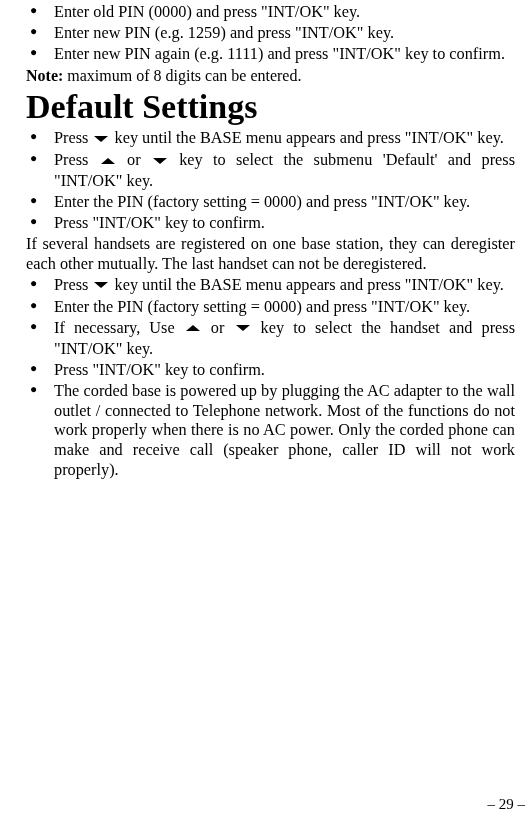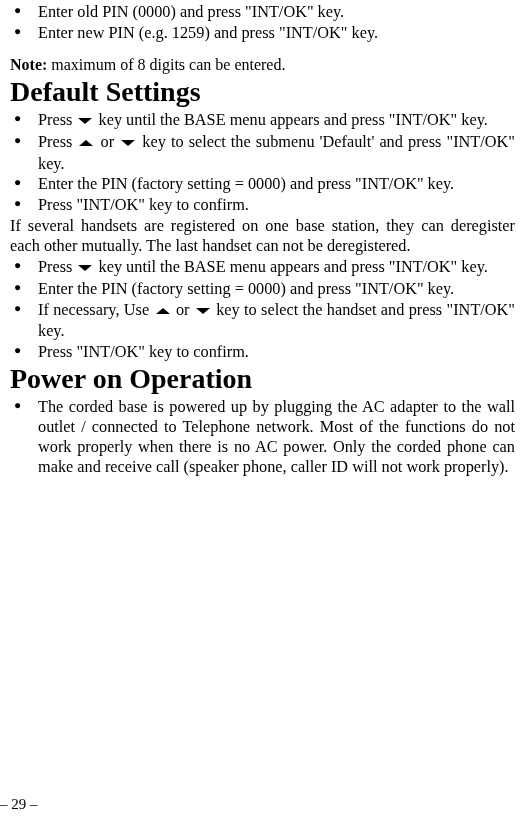--- a/index.html
+++ b/index.html
@@ -5,21 +5,21 @@
   body {
     margin: 0;
     padding: 0;
     background: #fff;
     font-family: "Times New Roman", Times, serif;
     color: #000;
   }
   .page {
     width: 525px;
     height: 819px;
-    padding: 2px 10px 6px 10px;
+    padding: 2px 10px 6px 26px;
     box-sizing: border-box;
     position: relative;
   }
   ul.bullets {
     list-style: none;
     padding: 0;
     margin: 0;
   }
   ul.bullets li {
     position: relative;
@@ -32,26 +32,26 @@
   ul.bullets li::before {
     content: "●";
     position: absolute;
     left: 4px;
     top: 1px;
     font-size: 12px;
   }
   .note {
     font-size: 16px;
     line-height: 1.2;
-    margin-top: 12px;
+    margin-top: 2px;
     margin-bottom: 2px;
   }
   .note b { font-weight: bold; }
   h1.sec {
-    font-size: 28px;
+    font-size: 34px;
     font-weight: bold;
     margin: 2px 0 2px 0;
     line-height: 1.15;
   }
   p.body {
     font-size: 16.3px;
     line-height: 1.22;
     margin: 0 0 1px 0;
     text-align: justify;
   }
@@ -63,32 +63,33 @@
   }
   .arrow-down svg, .arrow-up svg {
     display: inline-block;
     vertical-align: middle;
   }
   .pagenum {
     position: absolute;
     bottom: 6px;
     left: 0;
     width: 525px;
-    text-align: left;
+    text-align: right;
     font-size: 15px;
   }
 </style>
 </head>
 <body>
 
 <div class="page">
 
   <ul class="bullets">
     <li>Enter old PIN (0000) and press "INT/OK" key.</li>
     <li>Enter new PIN (e.g. 1259) and press "INT/OK" key.</li>
+    <li>Enter new PIN again (e.g. 1111) and press "INT/OK" key to confirm.</li>
   </ul>
 
   <p class="note"><b>Note:</b><span> maximum of 8 digits can be entered.</span></p>
 
   <h1 class="sec">Default Settings</h1>
 
   <ul class="bullets">
     <li>
       <span>Press </span><span class="arrow-down"><svg width="18" height="10">
             <polygon points="2,2 16,2 9,8" fill="#000"></polygon>
@@ -117,20 +118,19 @@
     <li>
       <span>If necessary, Use </span><span class="arrow-up"><svg width="18" height="10">
             <polygon points="2,8 16,8 9,2" fill="#000"></polygon>
           </svg></span><span> or </span><span class="arrow-down"><svg width="18" height="10">
             <polygon points="2,2 16,2 9,8" fill="#000"></polygon>
           </svg></span><span> key to select the handset and press "INT/OK" key.</span>
     </li>
     <li>Press "INT/OK" key to confirm.</li>
   </ul>
 
-  <h1 class="sec" style="margin-top:0">Power on Operation</h1>
 
   <ul class="bullets">
     <li>The corded base is powered up by plugging the AC adapter to the wall outlet / connected to Telephone network. Most of the functions do not work properly when there is no AC power. Only the corded phone can make and receive call (speaker phone, caller ID will not work properly).</li>
   </ul>
 
   <div class="pagenum">– 29 –</div>
 </div>
 
 </body></html>

